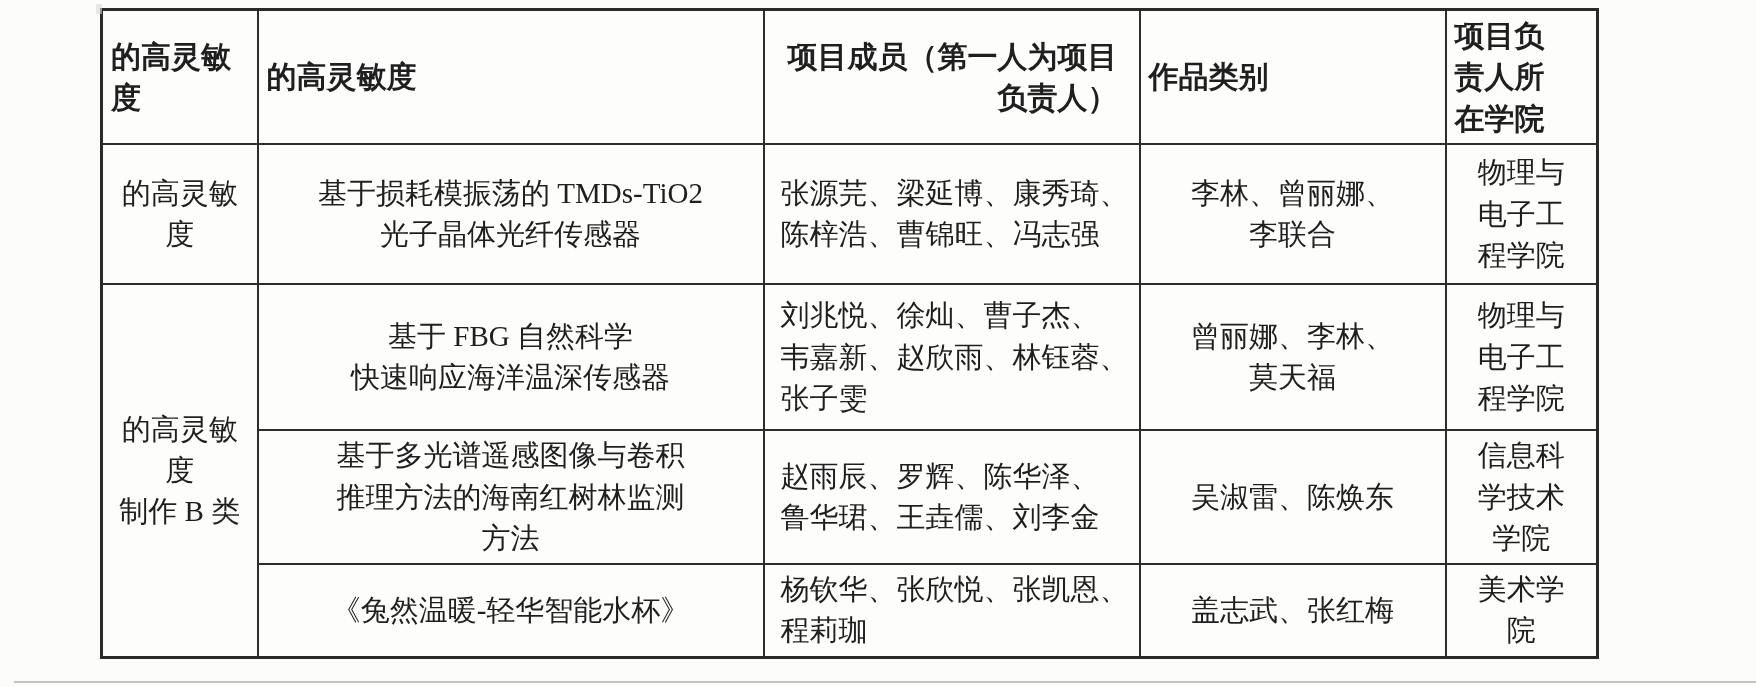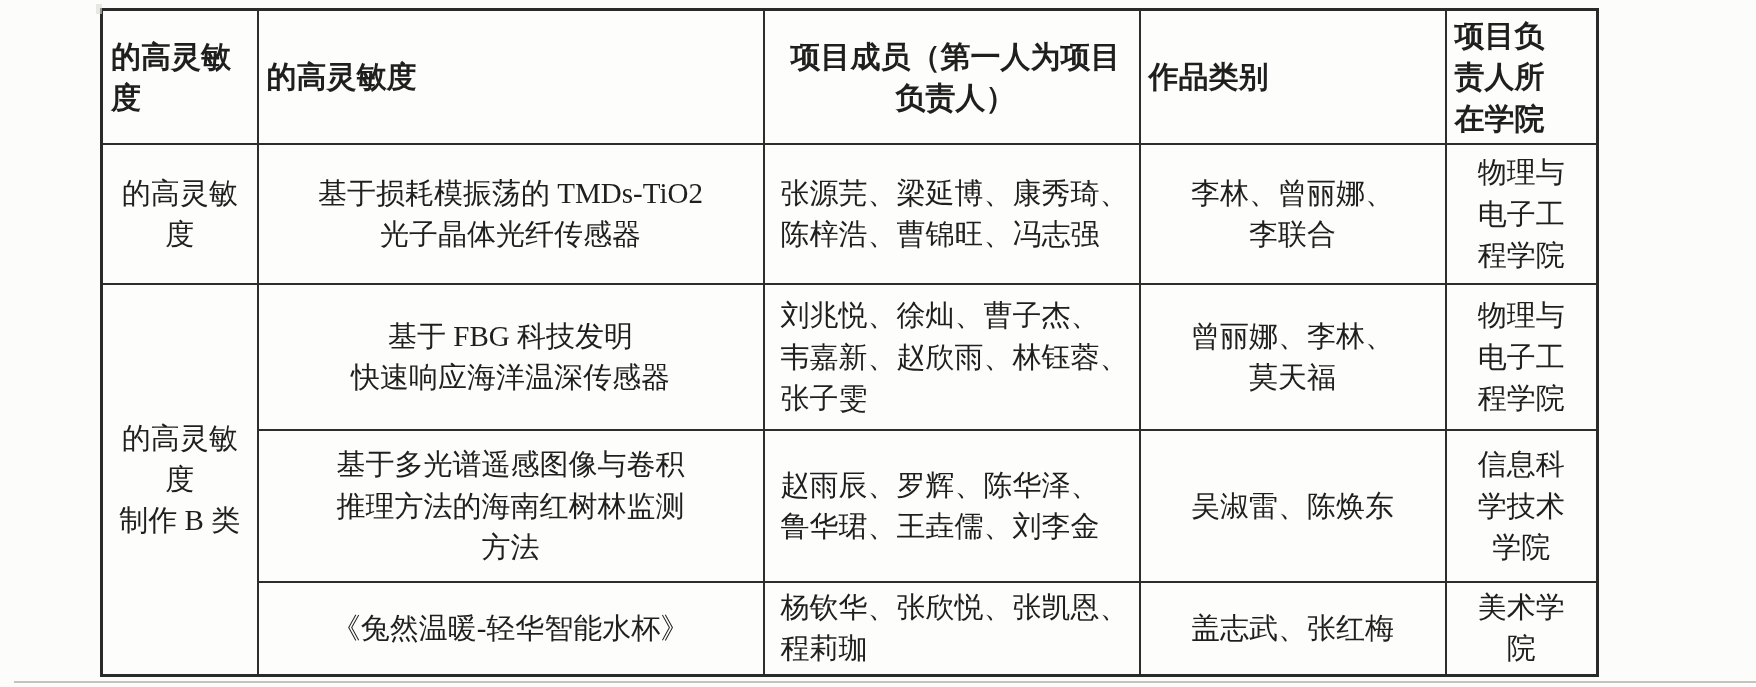--- a/index.html
+++ b/index.html
@@ -40,33 +40,33 @@
     font-size: 30px;
     line-height: 1.38;
     text-align: left;
   }
   td {
     font-size: 29px;
     line-height: 1.42;
     text-align: center;
   }
   th.h-members {
-    text-align: center;
+    text-align: right;
     padding-left: 14px;
-    padding-right: 6px;
+    padding-right: 21px;
   }
   td.members {
     text-align: left;
     padding-left: 16px;
     padding-right: 8px;
   }
   tr.r-header  { height: 134px; }
   tr.r-row1    { height: 140px; }
   tr.r-row2    { height: 146px; }
-  tr.r-row3    { height: 152px; }
+  tr.r-row3    { height: 134px; }
   tr.r-row4    { height: 92px;  }
   .scan-bottom-line {
     position: absolute;
     left: 14px;
     right: 0;
     top: 681px;
     height: 2px;
     background: #b8b8b6;
     opacity: 0.85;
   }
@@ -110,21 +110,21 @@
 陈梓浩、曹锦旺、冯志强</td>
       <td class="advisor">李林、曾丽娜、
 李联合</td>
       <td class="college">物理与
 电子工
 程学院</td>
     </tr>
     <tr class="r-row2">
       <td class="category" rowspan="3">的高灵敏度
 制作 B 类</td>
-      <td class="name">基于 FBG 科技发明
+      <td class="name">基于 FBG 自然科学
 快速响应海洋温深传感器</td>
       <td class="members">刘兆悦、徐灿、曹子杰、
 韦嘉新、赵欣雨、林钰蓉、
 张子雯</td>
       <td class="advisor">曾丽娜、李林、
 莫天福</td>
       <td class="college">物理与
 电子工
 程学院</td>
     </tr>

